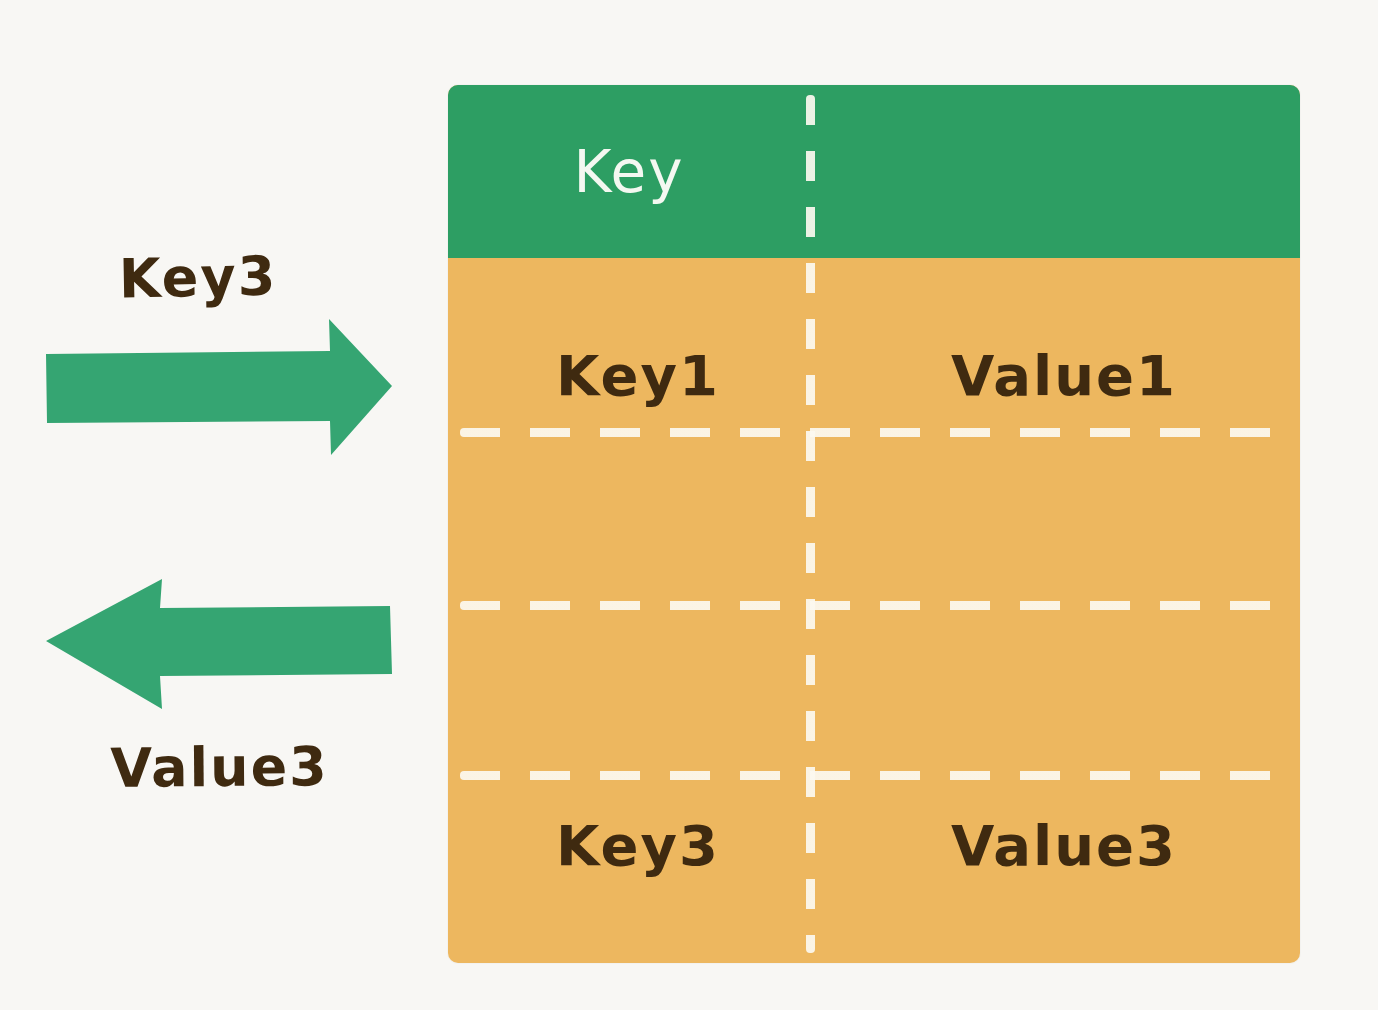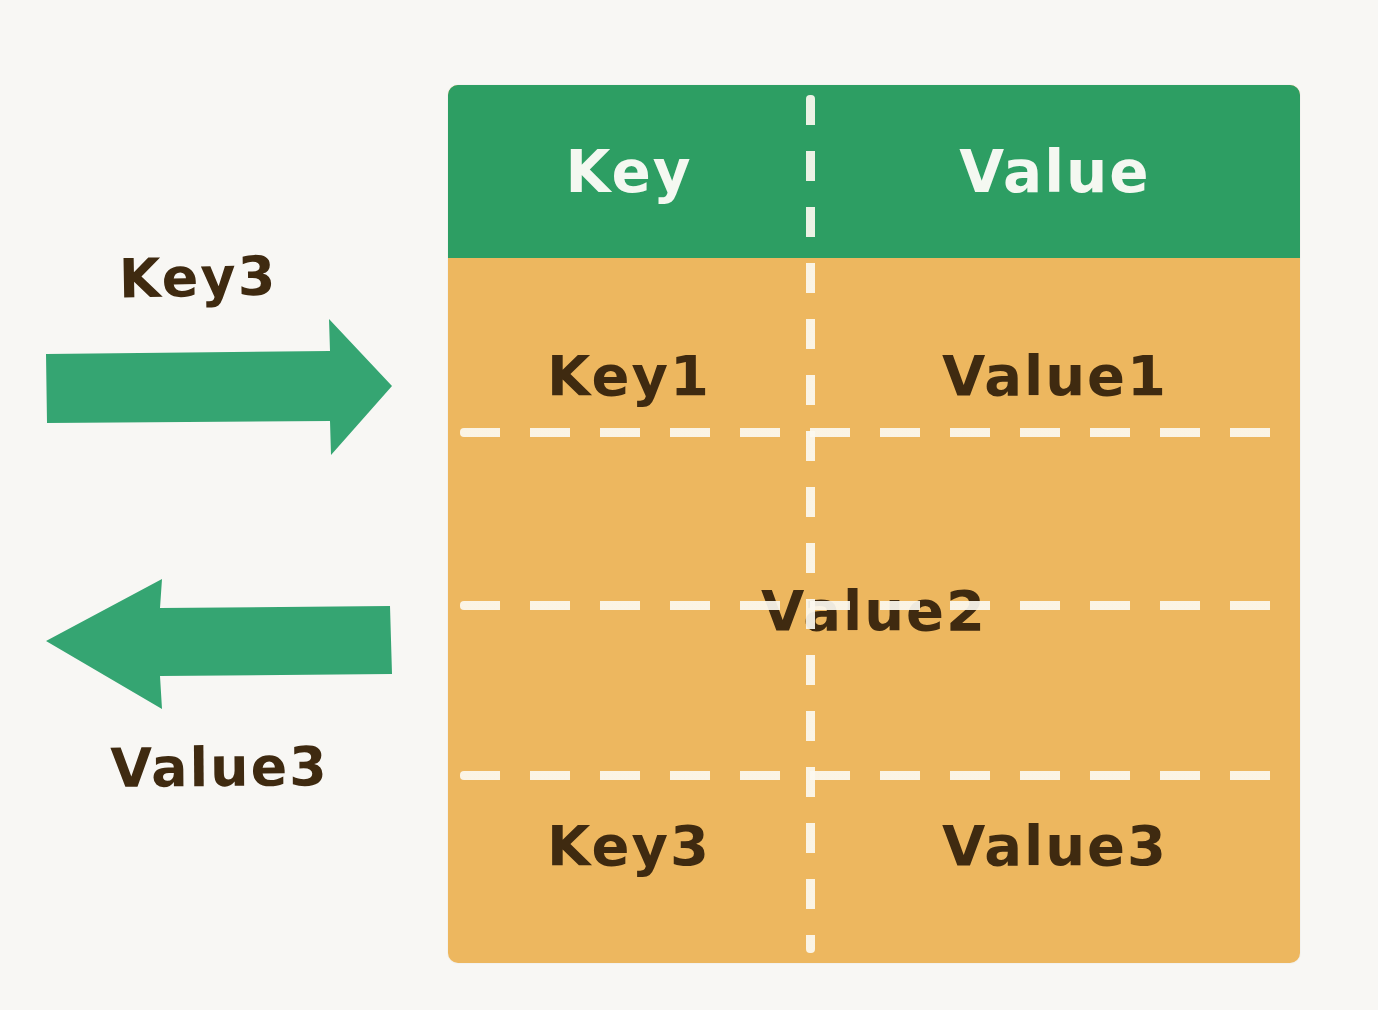--- a/index.html
+++ b/index.html
@@ -31,24 +31,24 @@
     box-shadow: 0 0 0 1px rgba(0,0,0,0.02);
   }
   .kv-header{
     position:absolute; left:0; top:0; width:100%; height:173px;
     background: var(--header-green);
     display:flex;
   }
   .kv-header .cell{
     display:flex; align-items:center; justify-content:center;
     color: var(--header-text);
-    font-size:58px; font-weight:700; letter-spacing:2px;
+    font-size:58px; font-weight:400; letter-spacing:2px;
   }
   .kv-body{
-    position:absolute; left:0; top:173px; width:100%; height:705px;
+    position:absolute; left:9px; top:173px; width:100%; height:705px;
     display:flex; flex-direction:column;
   }
   .kv-row{
     flex:1; display:flex;
   }
   .kv-row .cell{
     display:flex; align-items:center; justify-content:center;
     color: var(--ink-brown);
     font-size:56px; font-weight:700; letter-spacing:2px;
   }
@@ -112,30 +112,28 @@
       <polygon points="352,36 122,38 124,9 8,71 124,139 122,106 354,104"></polygon>
     </svg>
   </div>
 
   <div class="annotation value-out">Value3</div>
 
   <div class="kv-table">
 
     <div class="kv-header">
       <div class="cell key-col">Key</div>
-      <div class="cell value-col">Value</div>
     </div>
 
     <div class="kv-body">
       <div class="kv-row">
         <div class="cell key-col">Key1</div>
         <div class="cell value-col">Value1</div>
       </div>
       <div class="kv-row">
-        <div class="cell value-col">Value2</div>
       </div>
       <div class="kv-row">
         <div class="cell key-col">Key3</div>
         <div class="cell value-col">Value3</div>
       </div>
     </div>
 
     <div class="row-divider d1"></div>
     <div class="row-divider d2"></div>
     <div class="row-divider d3"></div>

